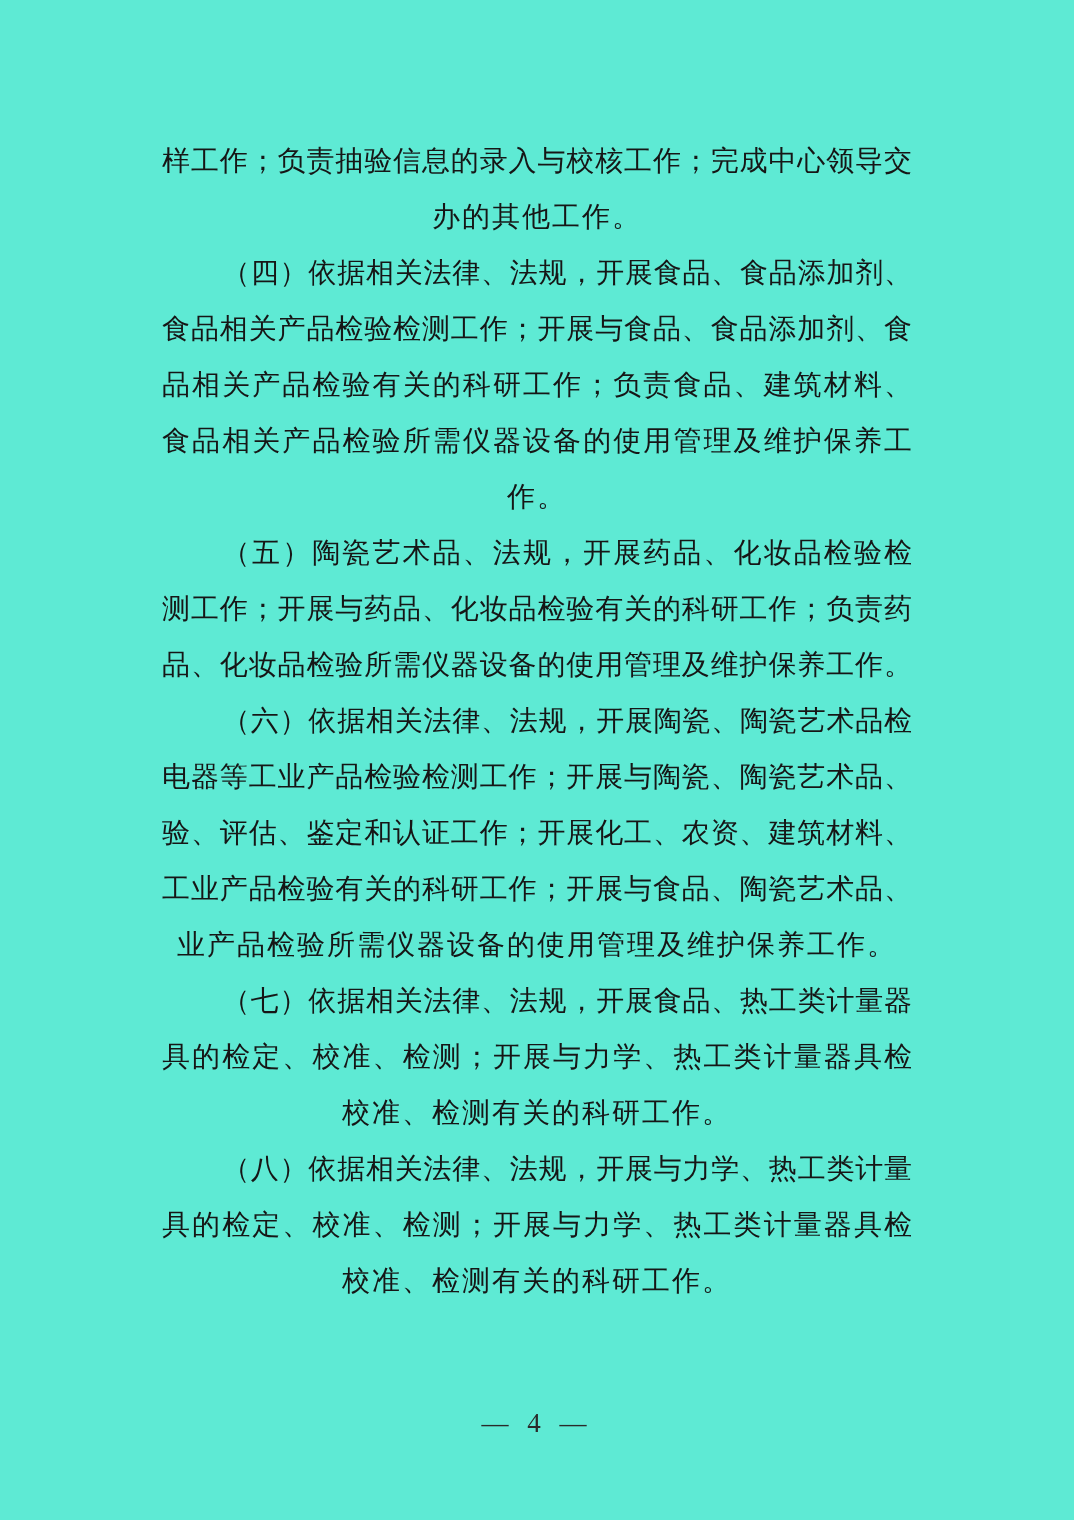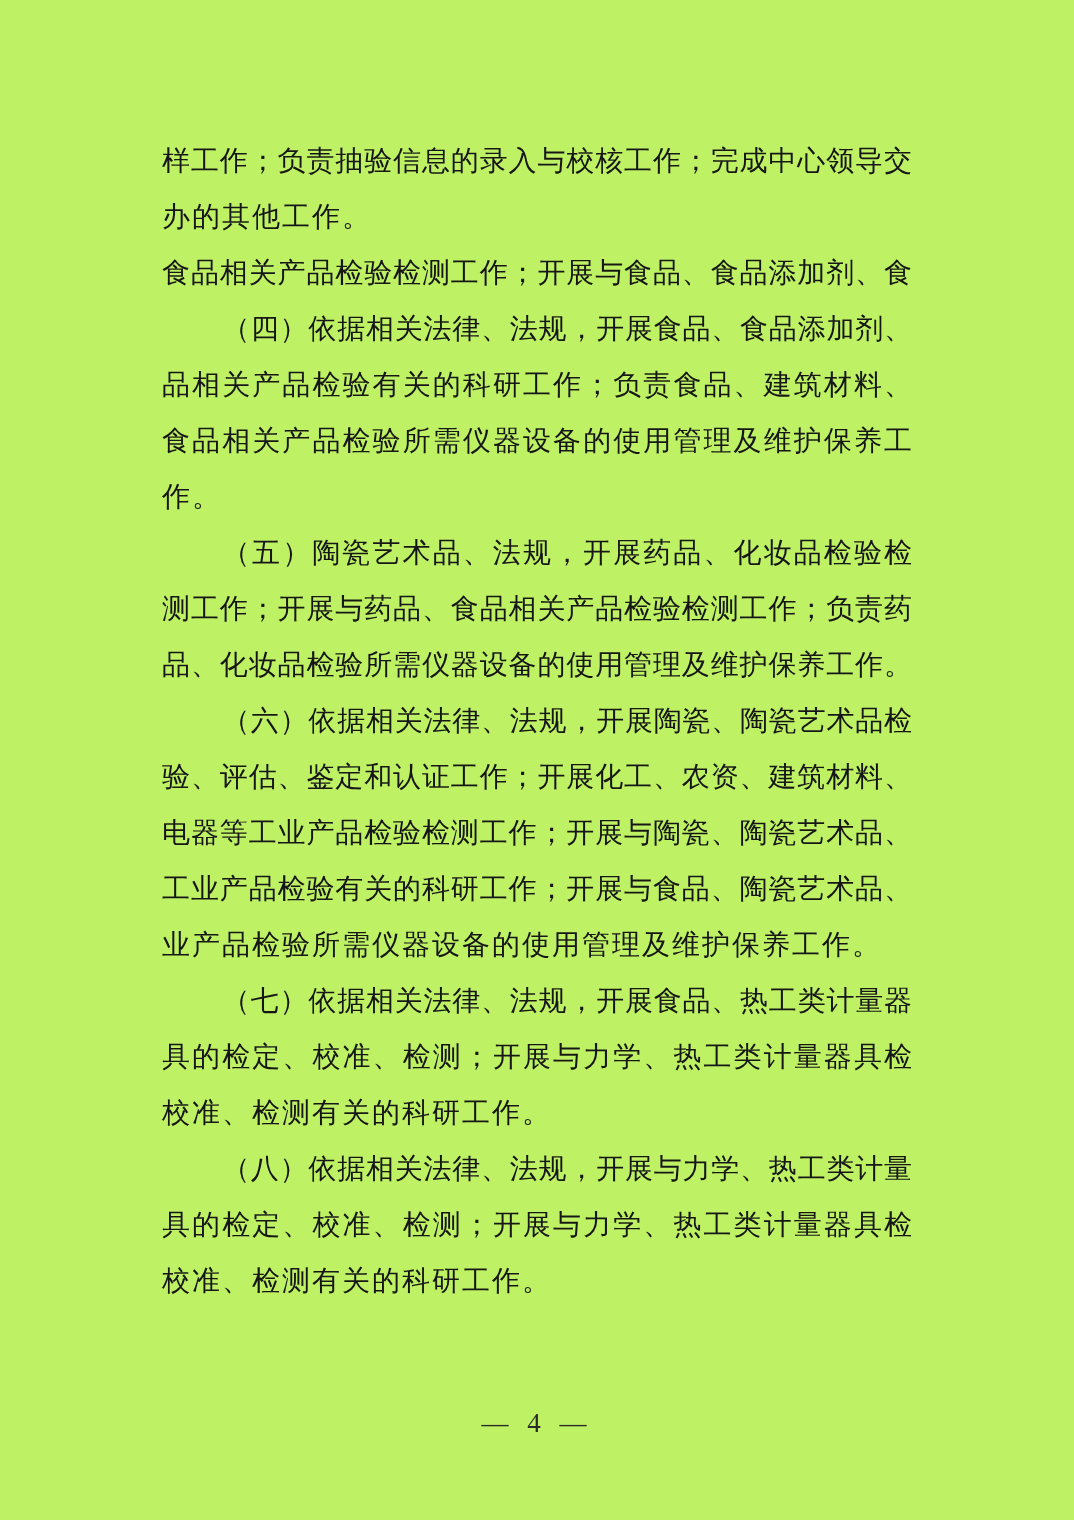--- a/index.html
+++ b/index.html
@@ -13,21 +13,21 @@
     position: relative;
     overflow: hidden;
     font-family: "Liberation Serif", "DejaVu Serif", serif;
     color: #161616;
   }
   .page {
     position: absolute;
     left: 0; top: 0;
     width: 1074px;
     height: 1520px;
-    background: #bef264;
+    background: #5eead4;
   }
   .text-block {
     position: absolute;
     left: 162px;
     top: 133px;
     width: 750px;
   }
   .line {
     height: 56px;
     line-height: 56px;
@@ -35,21 +35,21 @@
     white-space: normal;
     overflow: hidden;
   }
   
   .justify {
     text-align: justify;
     text-align-last: justify;
   }
   
   .plain {
-    text-align: left;
+    text-align: center;
     letter-spacing: 2px;
   }
   
   .indent {
     padding-left: 60px;
   }
   .footer {
     position: absolute;
     left: 0;
     top: 1403px;
@@ -62,31 +62,31 @@
   }
 </style>
 </head>
 <body>
 
 <div class="page">
 
   <div class="text-block">
     <div class="line justify">样工作；负责抽验信息的录入与校核工作；完成中心领导交</div>
     <div class="line plain">办的其他工作。</div>
+    <div class="line justify indent">（四）依据相关法律、法规，开展食品、食品添加剂、</div>
     <div class="line justify">食品相关产品检验检测工作；开展与食品、食品添加剂、食</div>
-    <div class="line justify indent">（四）依据相关法律、法规，开展食品、食品添加剂、</div>
     <div class="line justify">品相关产品检验有关的科研工作；负责食品、建筑材料、</div>
     <div class="line justify">食品相关产品检验所需仪器设备的使用管理及维护保养工</div>
     <div class="line plain">作。</div>
     <div class="line justify indent">（五）陶瓷艺术品、法规，开展药品、化妆品检验检</div>
-    <div class="line justify">测工作；开展与药品、食品相关产品检验检测工作；负责药</div>
+    <div class="line justify">测工作；开展与药品、化妆品检验有关的科研工作；负责药</div>
     <div class="line justify">品、化妆品检验所需仪器设备的使用管理及维护保养工作。</div>
     <div class="line justify indent">（六）依据相关法律、法规，开展陶瓷、陶瓷艺术品检</div>
+    <div class="line justify">电器等工业产品检验检测工作；开展与陶瓷、陶瓷艺术品、</div>
     <div class="line justify">验、评估、鉴定和认证工作；开展化工、农资、建筑材料、</div>
-    <div class="line justify">电器等工业产品检验检测工作；开展与陶瓷、陶瓷艺术品、</div>
     <div class="line justify">工业产品检验有关的科研工作；开展与食品、陶瓷艺术品、工</div>
     <div class="line plain">业产品检验所需仪器设备的使用管理及维护保养工作。</div>
     <div class="line justify indent">（七）依据相关法律、法规，开展食品、热工类计量器</div>
     <div class="line justify">具的检定、校准、检测；开展与力学、热工类计量器具检定、</div>
     <div class="line plain">校准、检测有关的科研工作。</div>
     <div class="line justify indent">（八）依据相关法律、法规，开展与力学、热工类计量器</div>
     <div class="line justify">具的检定、校准、检测；开展与力学、热工类计量器具检定、</div>
     <div class="line plain">校准、检测有关的科研工作。</div>
   </div>
 

